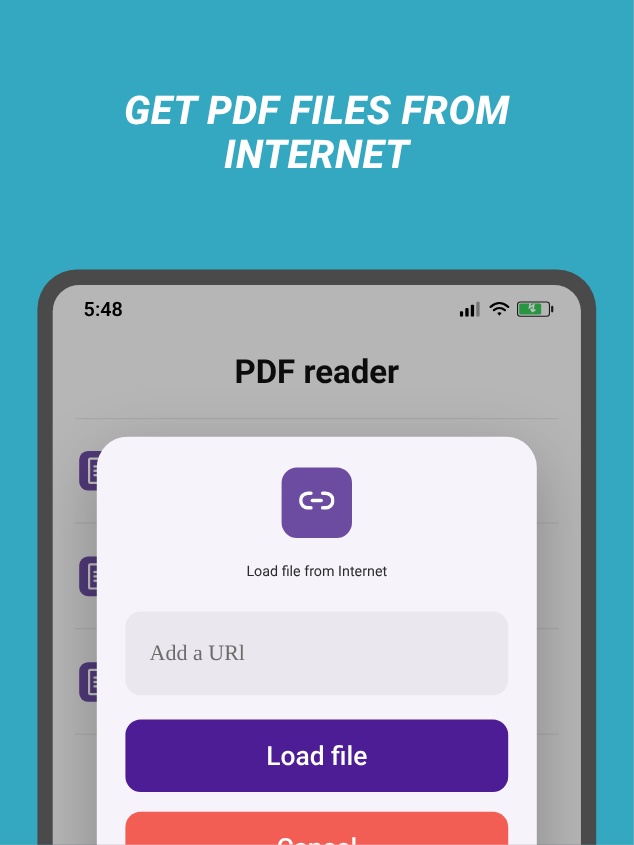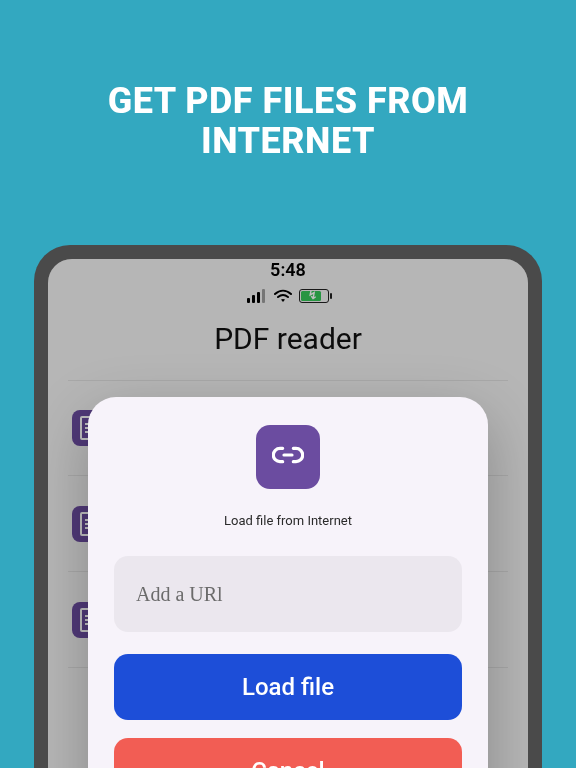--- a/index.html
+++ b/index.html
@@ -9,20 +9,21 @@
   .hero-title {
     position: absolute;
     top: 82px;
     left: 0; right: 0;
     text-align: center;
     color: #ffffff;
     font-weight: 800;
     font-size: 36px;
     line-height: 1.1;
     letter-spacing: 0.5px;
+    font-style: italic;
   }
 
   
   .tablet {
     position: absolute;
     top: 245px;
     left: 50%;
     transform: translateX(-50%);
     width: 508px;
     height: 700px; 
@@ -49,21 +50,20 @@
     top: 0; left: 0; right: 0;
     height: 44px;
     display: flex;
     align-items: center;
     justify-content: space-between;
     padding: 0 28px;
     font-size: 18px;
     font-weight: 600;
     color: #000;
     z-index: 2;
-    flex-direction: column;
   }
   .status-right {
     display: flex;
     align-items: center;
     gap: 6px;
   }
   .signal-icon, .wifi-icon { display: inline-flex; }
   .battery {
     width: 30px; height: 14px;
     border: 1.5px solid #222;
@@ -96,21 +96,21 @@
 
   .app-content {
     position: absolute;
     top: 44px; left: 0; right: 0; bottom: 0;
     padding-top: 18px;
     z-index: 1;
   }
   .app-title {
     text-align: center;
     font-size: 30px;
-    font-weight: 400;
+    font-weight: 700;
     color: #111;
     margin-bottom: 24px;
   }
   .file-list { padding: 0 20px; }
   .file-row {
     display: flex;
     align-items: center;
     gap: 14px;
     padding: 16px 4px;
     border-bottom: 1px solid #e0e0e0;
@@ -186,21 +186,21 @@
   .btn {
     width: 100%;
     height: 66px;
     border: none;
     border-radius: 14px;
     font-size: 24px;
     font-weight: 500;
     cursor: pointer;
     margin-bottom: 18px;
   }
-  .btn-primary { background: #1d4ed8; color: #fff; }
+  .btn-primary { background: #4c1d95; color: #fff; }
   .btn-danger  { background: #f25d54; color: #fff; }
 </style>
 </head>
 <body>
 
 <div class="hero-title">
   <span>GET PDF FILES FROM</span><br>
   <span>INTERNET</span>
 </div>
 

